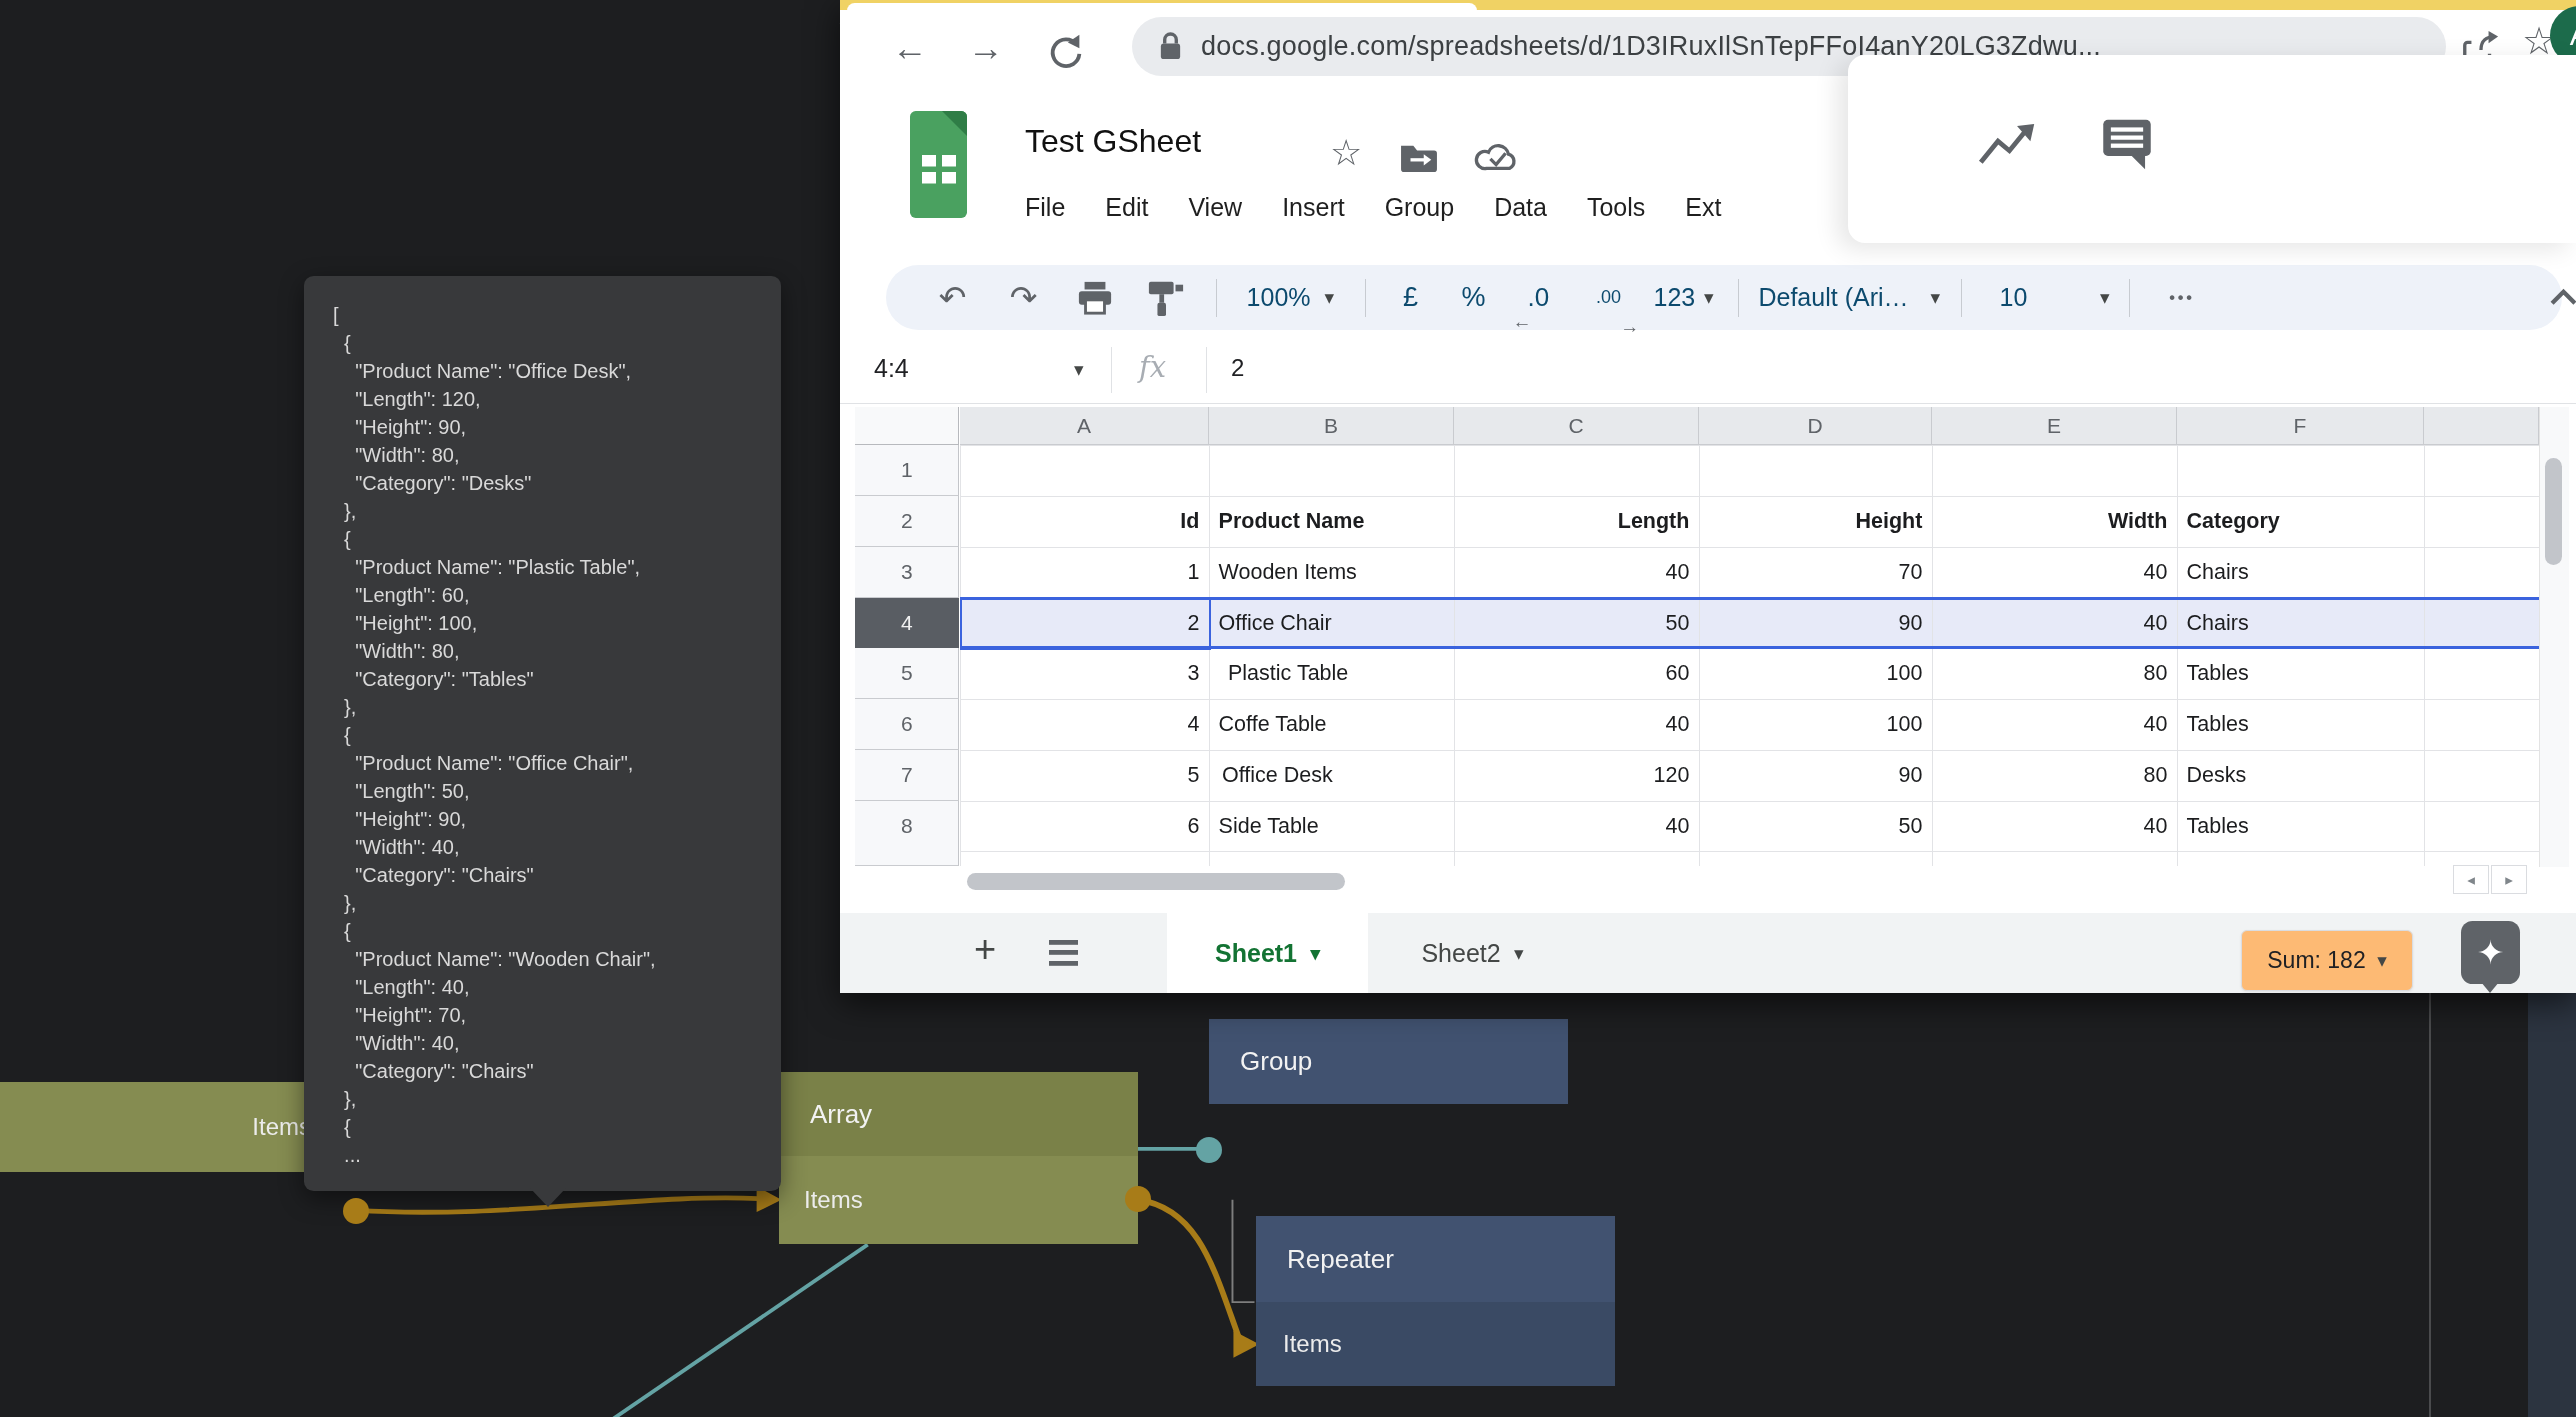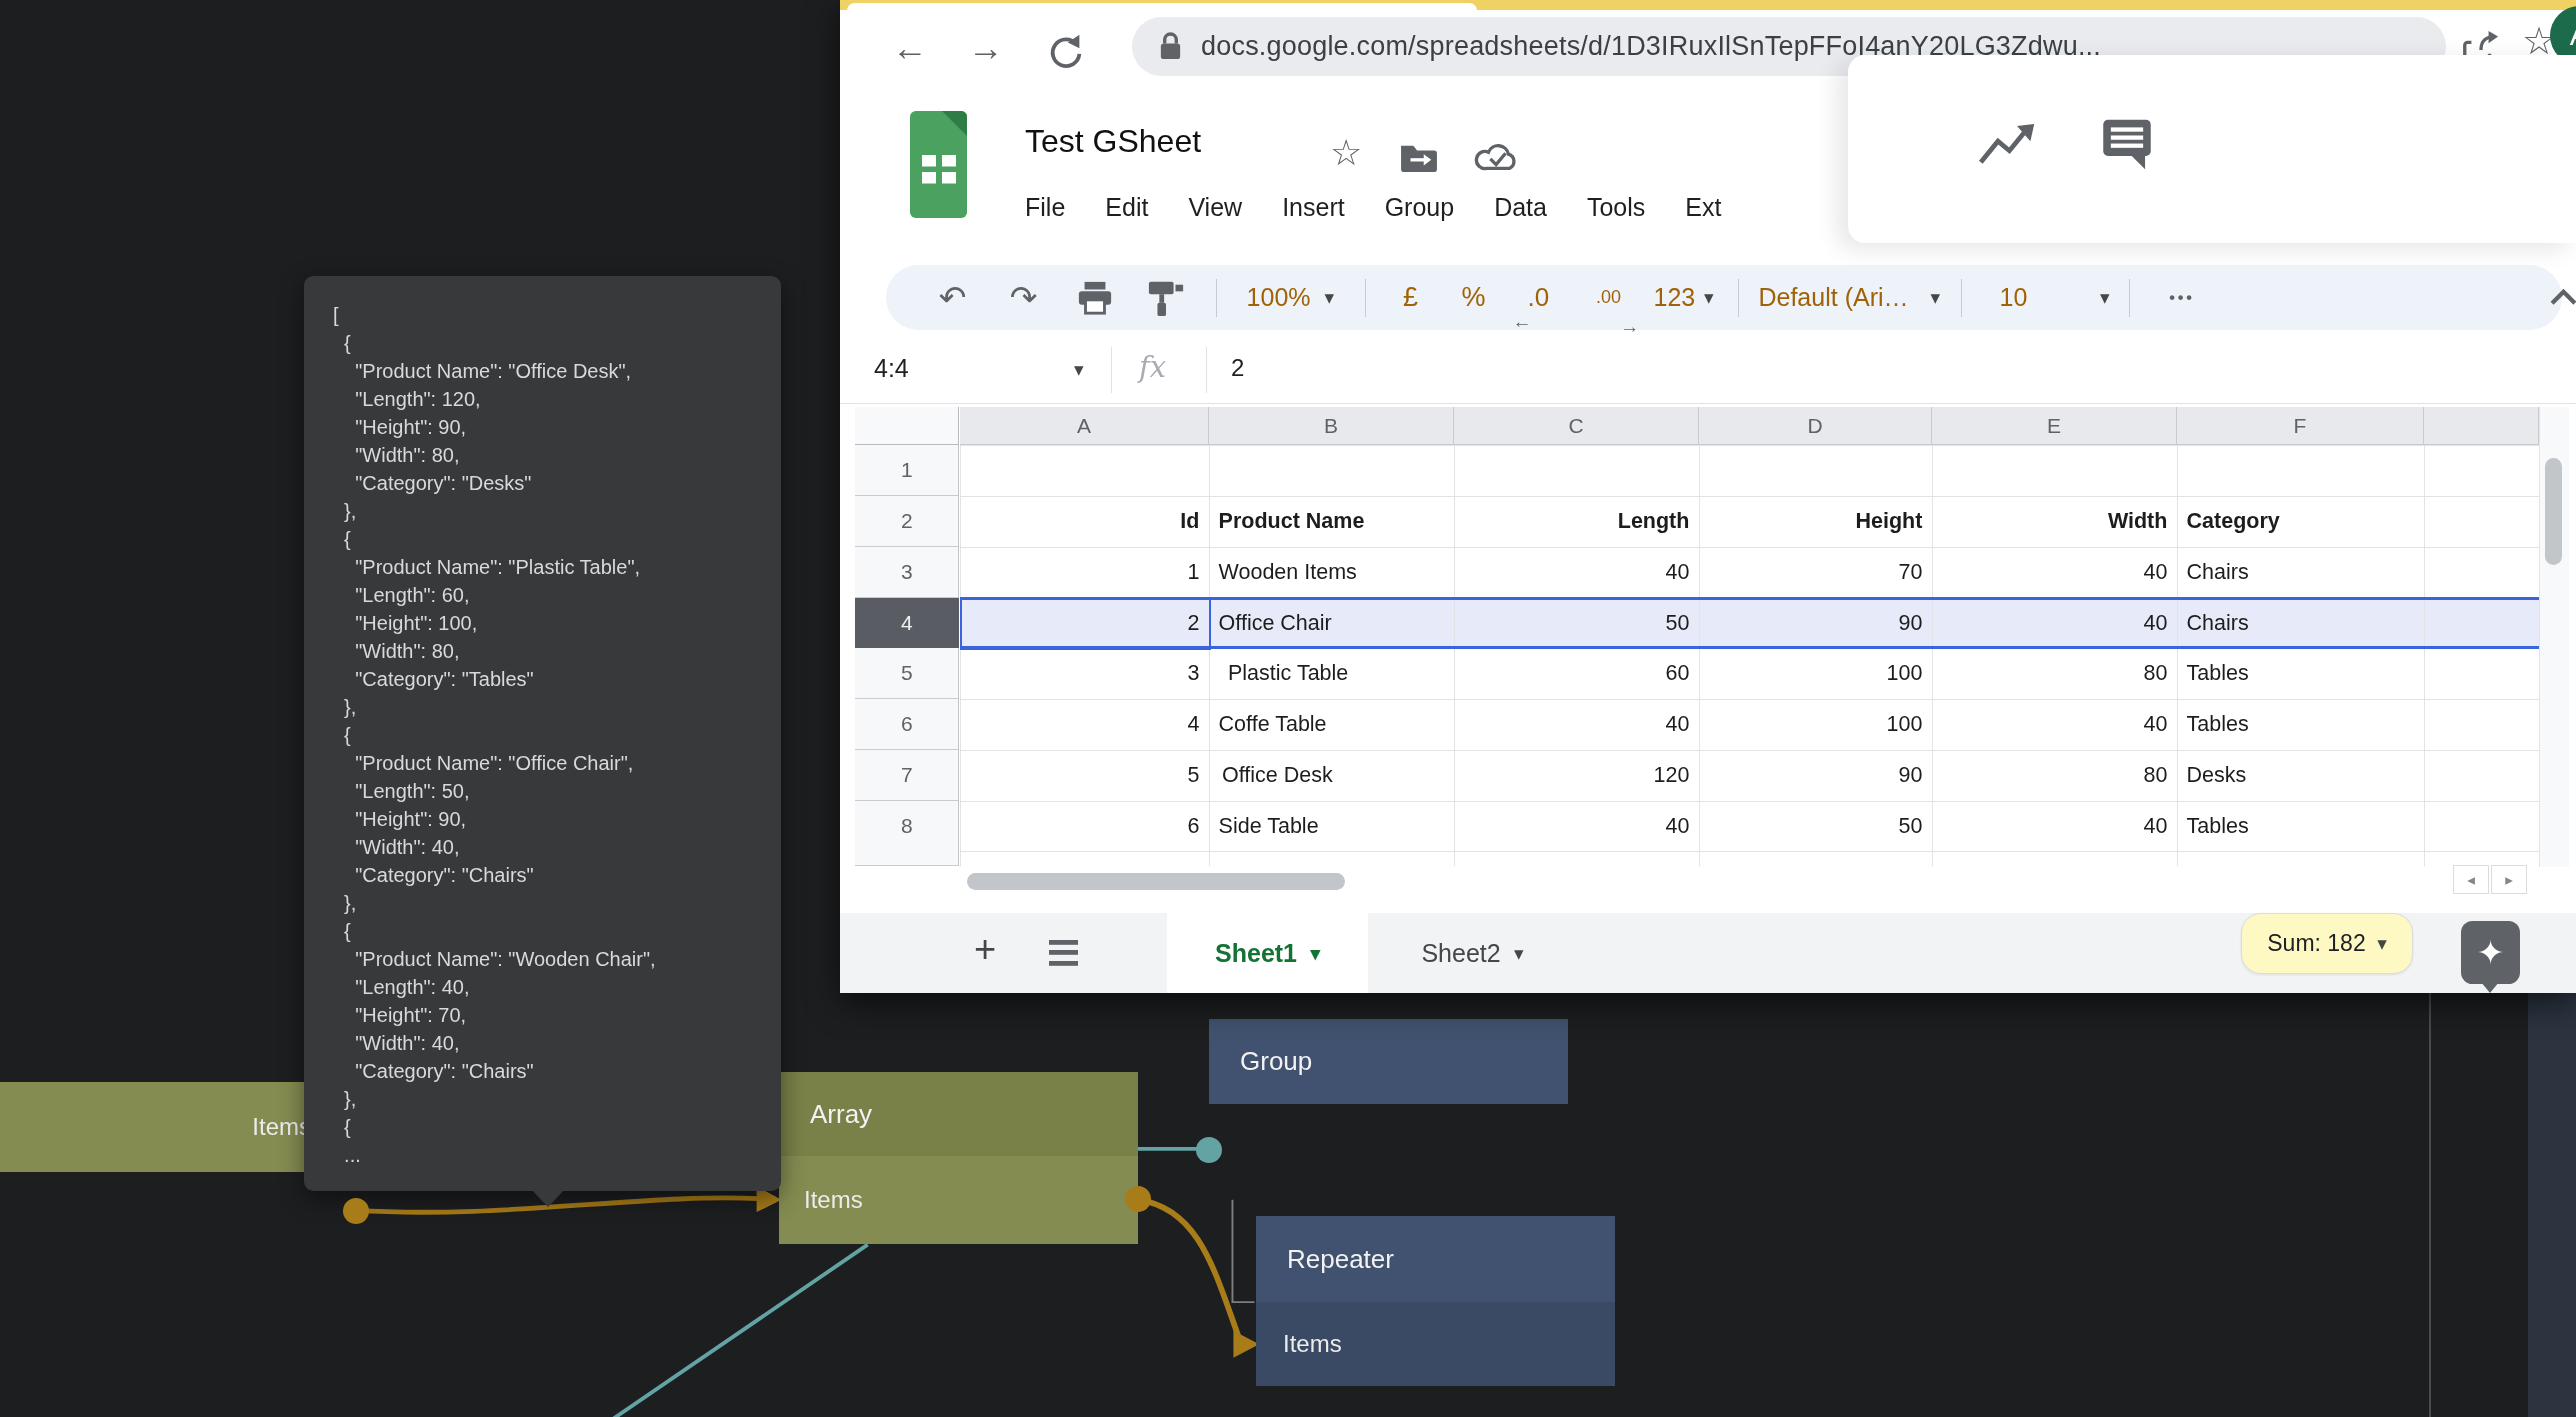--- a/index.html
+++ b/index.html
@@ -77,21 +77,21 @@
     box-shadow:-9.6px 5.7px 25px rgba(0,0,0,.10); z-index:3;
   }
 
   
   #toolbar {
     position:absolute; left:46px; top:265px; width:1676px; height:65px;
     background:#eef2f9; border-radius:33px; display:flex; align-items:center;
     color:#444746;
   }
   .tb-sep { width:1px; height:38px; background:#c7cbd1; }
-  .tb-txt { font-size:25px; color:#a16207; }
+  .tb-txt { font-size:25px; color:#0c4a6e; }
   .caret { font-size:19px; color:#444746; }
   .tb-item { display:flex; align-items:center; justify-content:center; }
 
   
   #formula-bar { position:absolute; left:0; top:337px; width:100%; height:67px; background:#fff; border-bottom:1.9px solid #e0e2e5; }
   #fx-glyph { font-family:"DejaVu Serif", serif; font-style:italic; font-size:29px; color:#a8adb3; }
 
   
   .gline { position:absolute; background:#e2e3e6; }
   .hdrcell { position:absolute; background:#e7e9ec; color:#5f6368; font-size:21px;
@@ -100,22 +100,22 @@
     display:flex; align-items:center; justify-content:center; border-bottom:1px solid #c9cbcf; border-right:1.9px solid #c3c5c9; }
   .cell { position:absolute; font-size:21.5px; color:#1c1d1f; display:flex; align-items:center; }
   .cell.bold { font-weight:bold; }
 
   
   #footer { position:absolute; left:0; top:913px; width:100%; height:80px; background:#f1f3f4; }
   #tab-sheet1 { position:absolute; left:327px; top:0; width:201px; height:80px; background:#fff;
     display:flex; align-items:center; justify-content:center; gap:13.4px; color:#137333; font-weight:bold; font-size:25px; }
   #tab-sheet2 { position:absolute; left:551px; top:0; width:163px; height:80px;
     display:flex; align-items:center; justify-content:center; gap:13.4px; color:#444746; font-size:25px; }
-  #sum-pill { position:absolute; left:1401px; top:0; width:172px; height:61px; background:#fef9c3;
-    border:1.9px solid #dadce0; border-radius:20px; display:flex; align-items:center; justify-content:center; gap:11.5px;
+  #sum-pill { position:absolute; left:1401px; top:17px; width:172px; height:61px; background:#fdba74;
+    border:1.9px solid #dadce0; border-radius:6px; display:flex; align-items:center; justify-content:center; gap:11.5px;
     font-size:23px; color:#202124; box-shadow:0 1px 2.9px rgba(0,0,0,.08); }
   #explore-btn { position:absolute; left:1621px; top:7.7px; width:59px; height:63px; background:#5f6368;
     border-radius:11.5px; color:#fff; font-size:33px; display:flex; align-items:center; justify-content:center; }
   #explore-tail { position:absolute; left:1641px; top:69px; width:0; height:0;
     border-left:9.6px solid transparent; border-right:9.6px solid transparent; border-top:11.5px solid #5f6368; }
 
   .scrollbox { position:absolute; width:36px; height:29px; background:#fff; border:1px solid #dadce0;
     display:flex; align-items:center; justify-content:center; color:#80868b; font-size:15.3px; }
   .thumb { position:absolute; background:#c2c5ca; border-radius:8.6px; }
 

